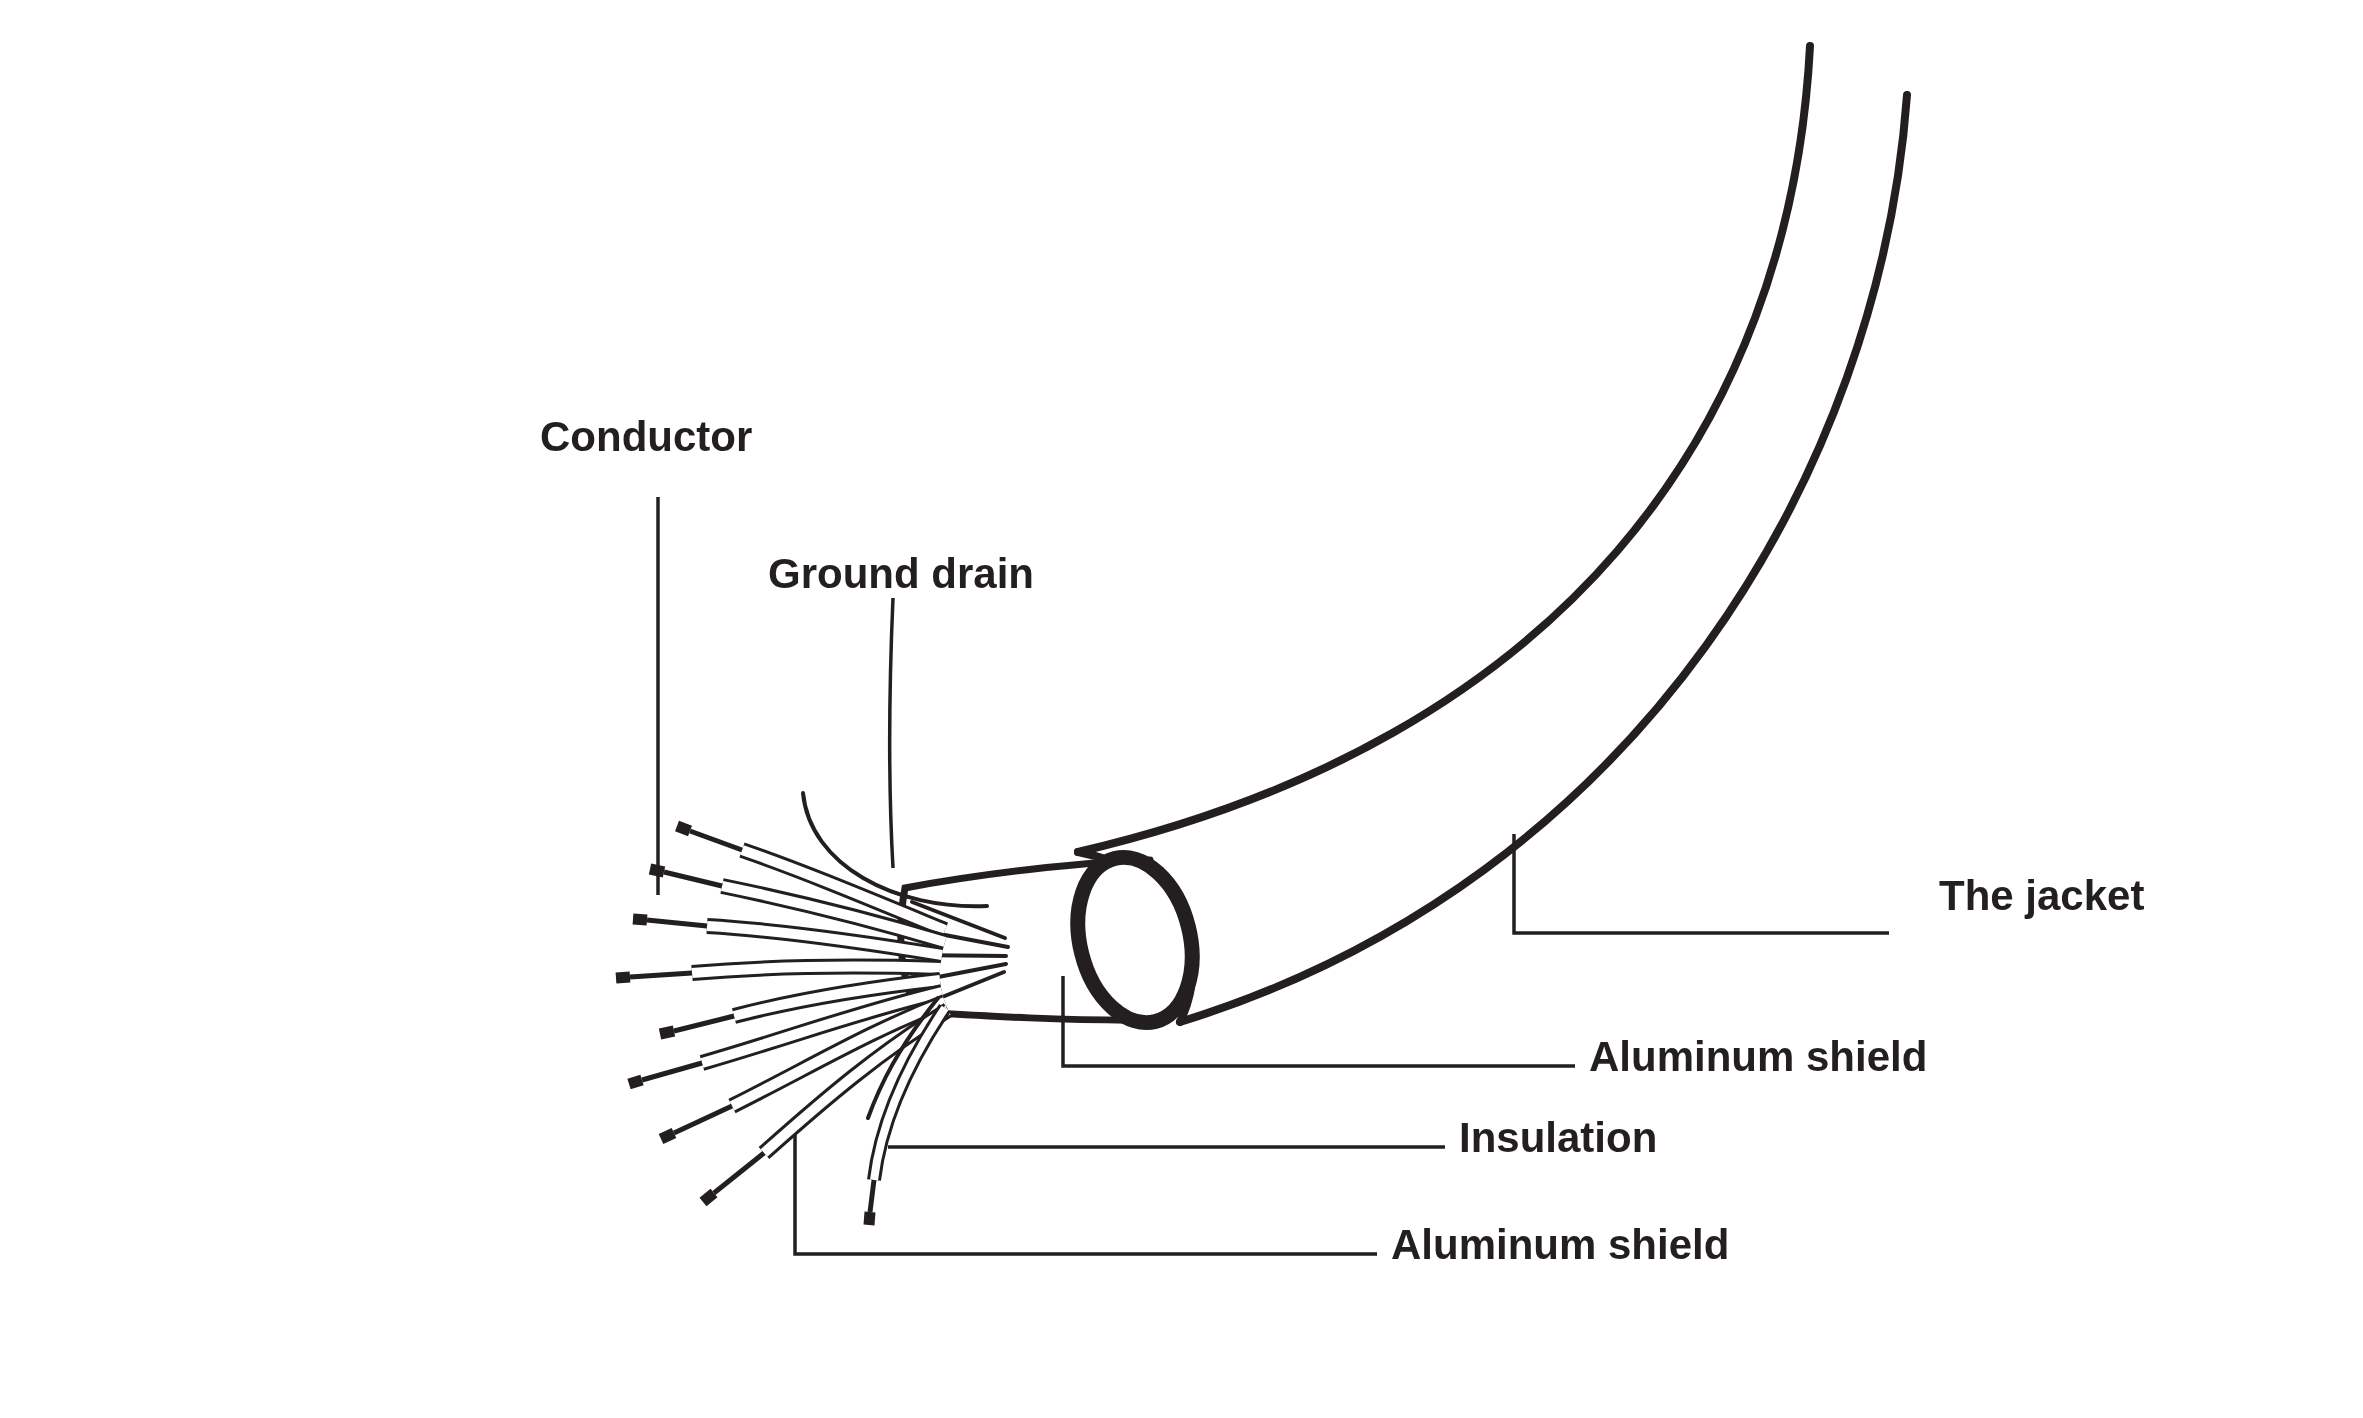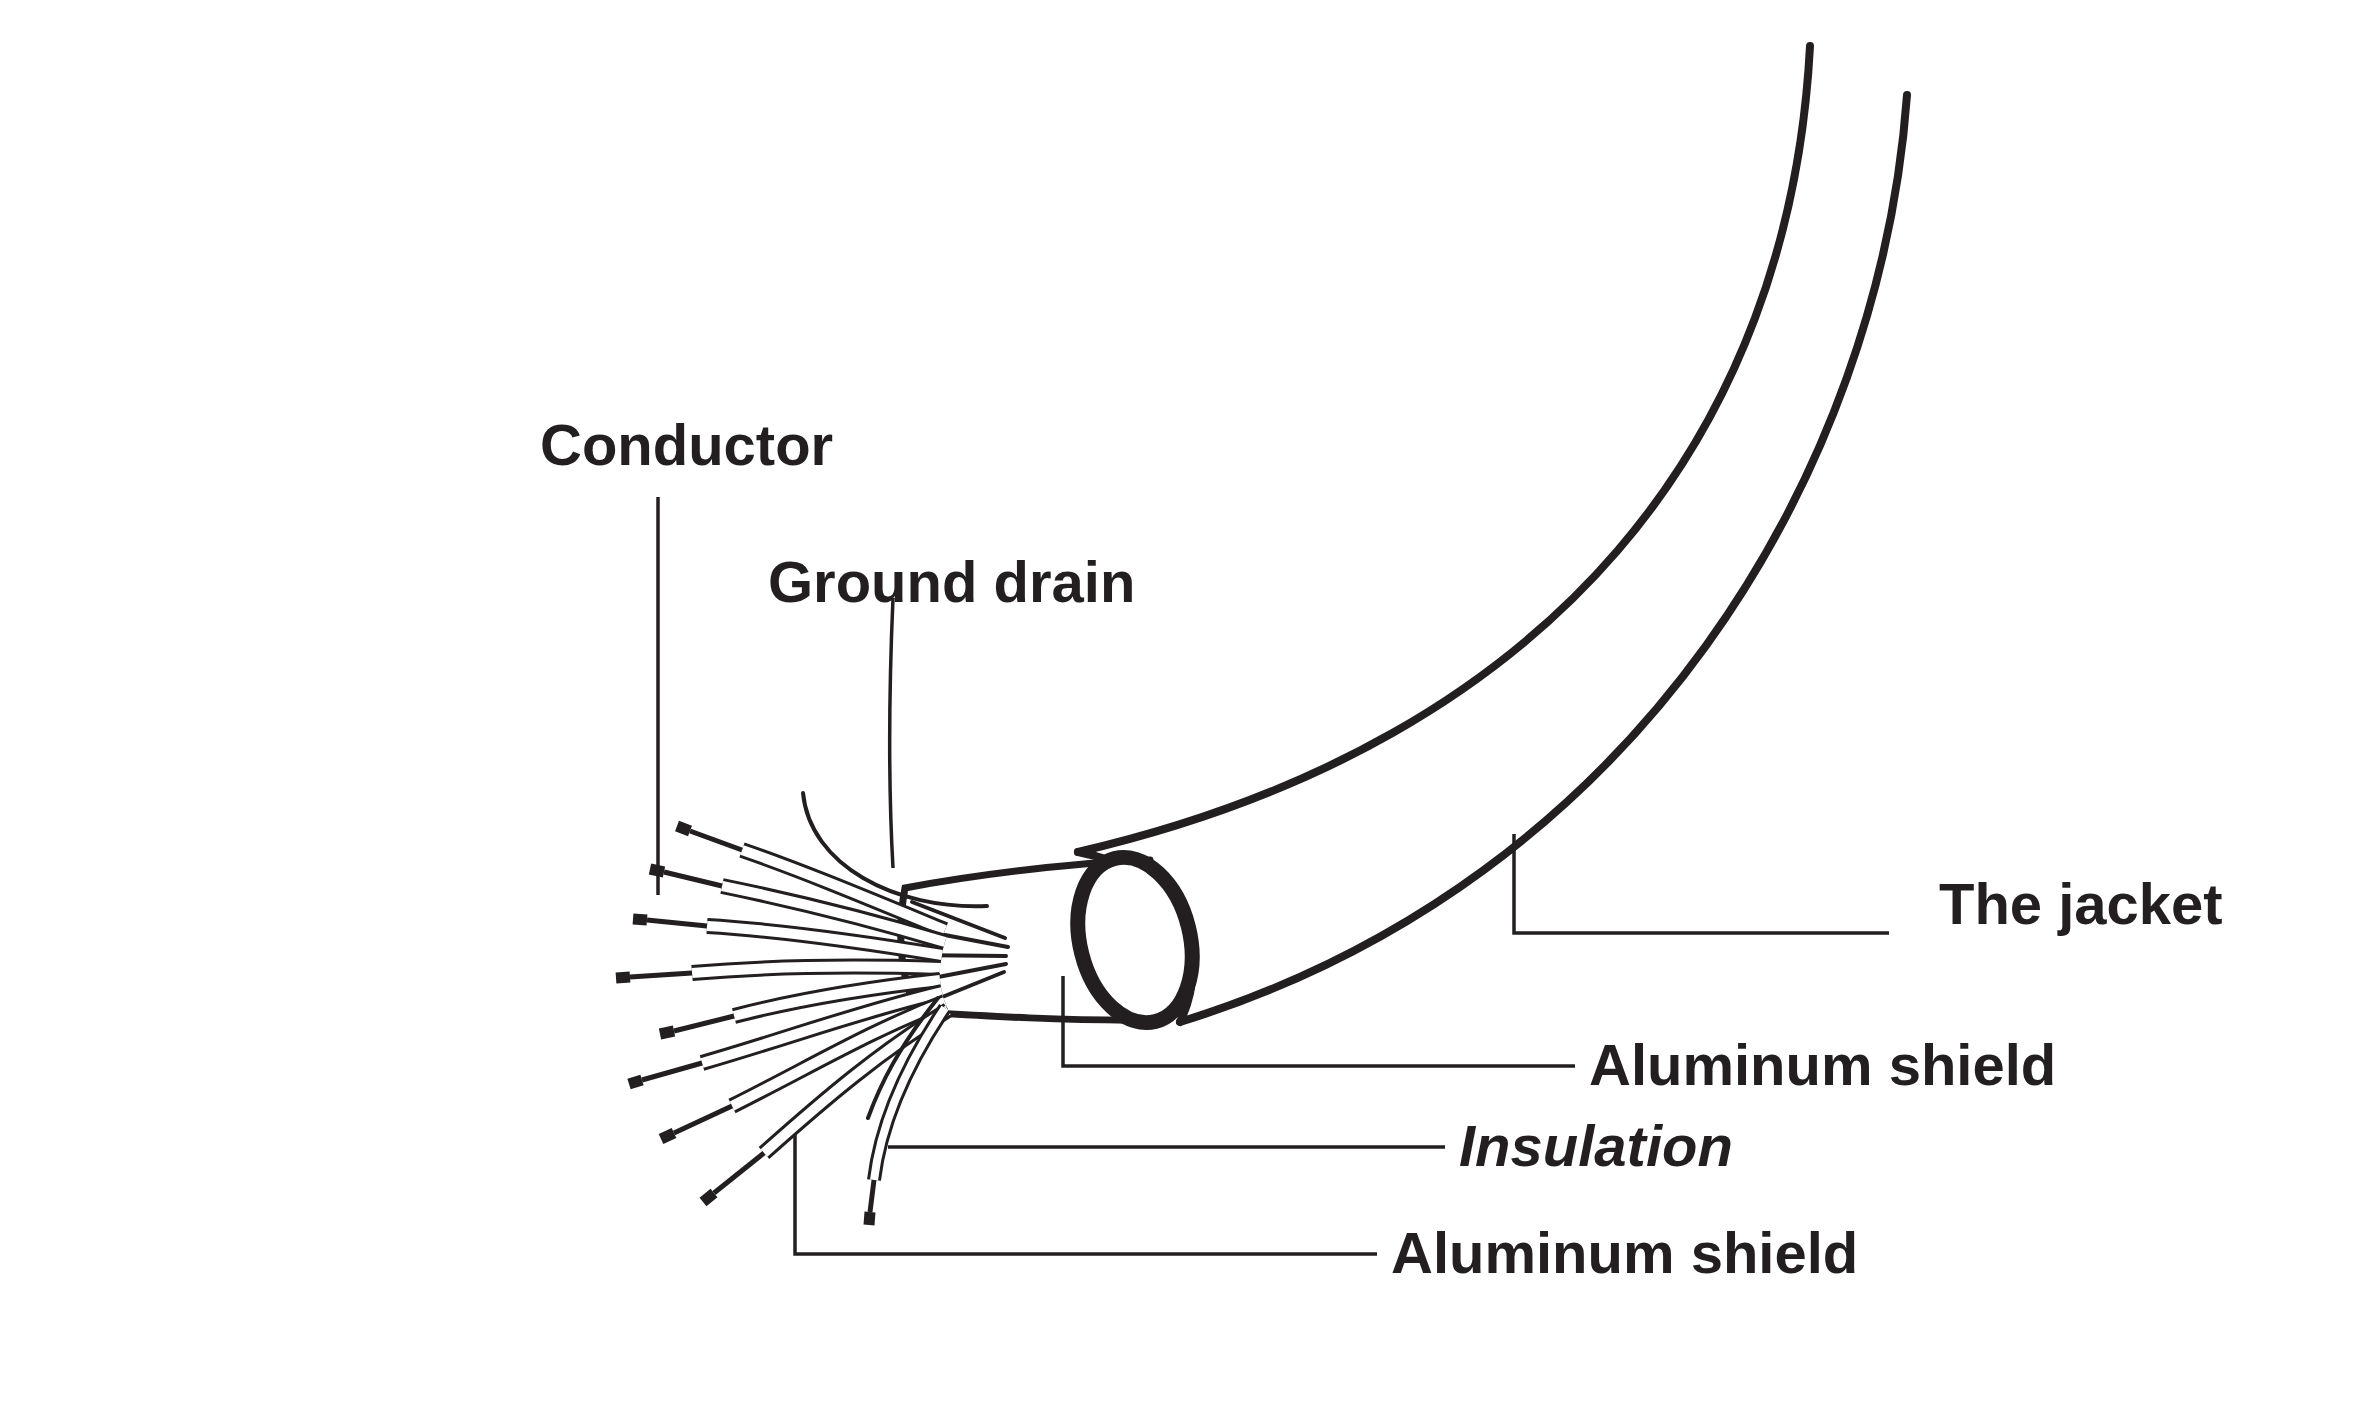--- a/index.html
+++ b/index.html
@@ -10,31 +10,31 @@
     width:2363px; height:1418px;
     background:var(--paper);
     overflow:hidden;
     font-family:"Liberation Sans", sans-serif;
   }
   .diagram-svg { position:absolute; inset:0; width:100%; height:100%; }
 
   .label {
     position:absolute;
     font-weight:700;
-    font-size:58px;
+    font-size:42px;
     line-height:1;
     color:var(--line);
     white-space:nowrap;
     user-select:none;
   }
   .lbl-conductor        { left:540px;  top:416px;  }
   .lbl-ground-drain     { left:768px;  top:526px;margin-top:27px;  }
   .lbl-jacket           { left:1903px; top:875px;margin-left:36px;  }
   .lbl-alum-outer       { left:1589px; top:1036px; }
-  .lbl-insulation       { left:1459px; top:1117px;font-style:italic; }
+  .lbl-insulation       { left:1459px; top:1117px; }
   .lbl-alum-pair        { left:1391px; top:1224px; }
 
   .s-fill  { fill:var(--paper); stroke:none; }
   .s8      { fill:none; stroke:var(--line); stroke-width:8;  stroke-linecap:round; }
   .s7      { fill:none; stroke:var(--line); stroke-width:7;  stroke-linecap:round; }
   .ring    { fill:var(--paper); stroke:var(--line); stroke-width:15; }
   .hatch   { fill:none; stroke:var(--line); stroke-width:4;  stroke-linecap:round; }
   .tube-o  { fill:none; stroke:var(--line); stroke-width:16; stroke-linecap:butt; }
   .tube-i  { fill:none; stroke:var(--paper); stroke-width:10; stroke-linecap:butt; }
   .tube-o2 { fill:none; stroke:var(--line); stroke-width:14; stroke-linecap:butt; }

